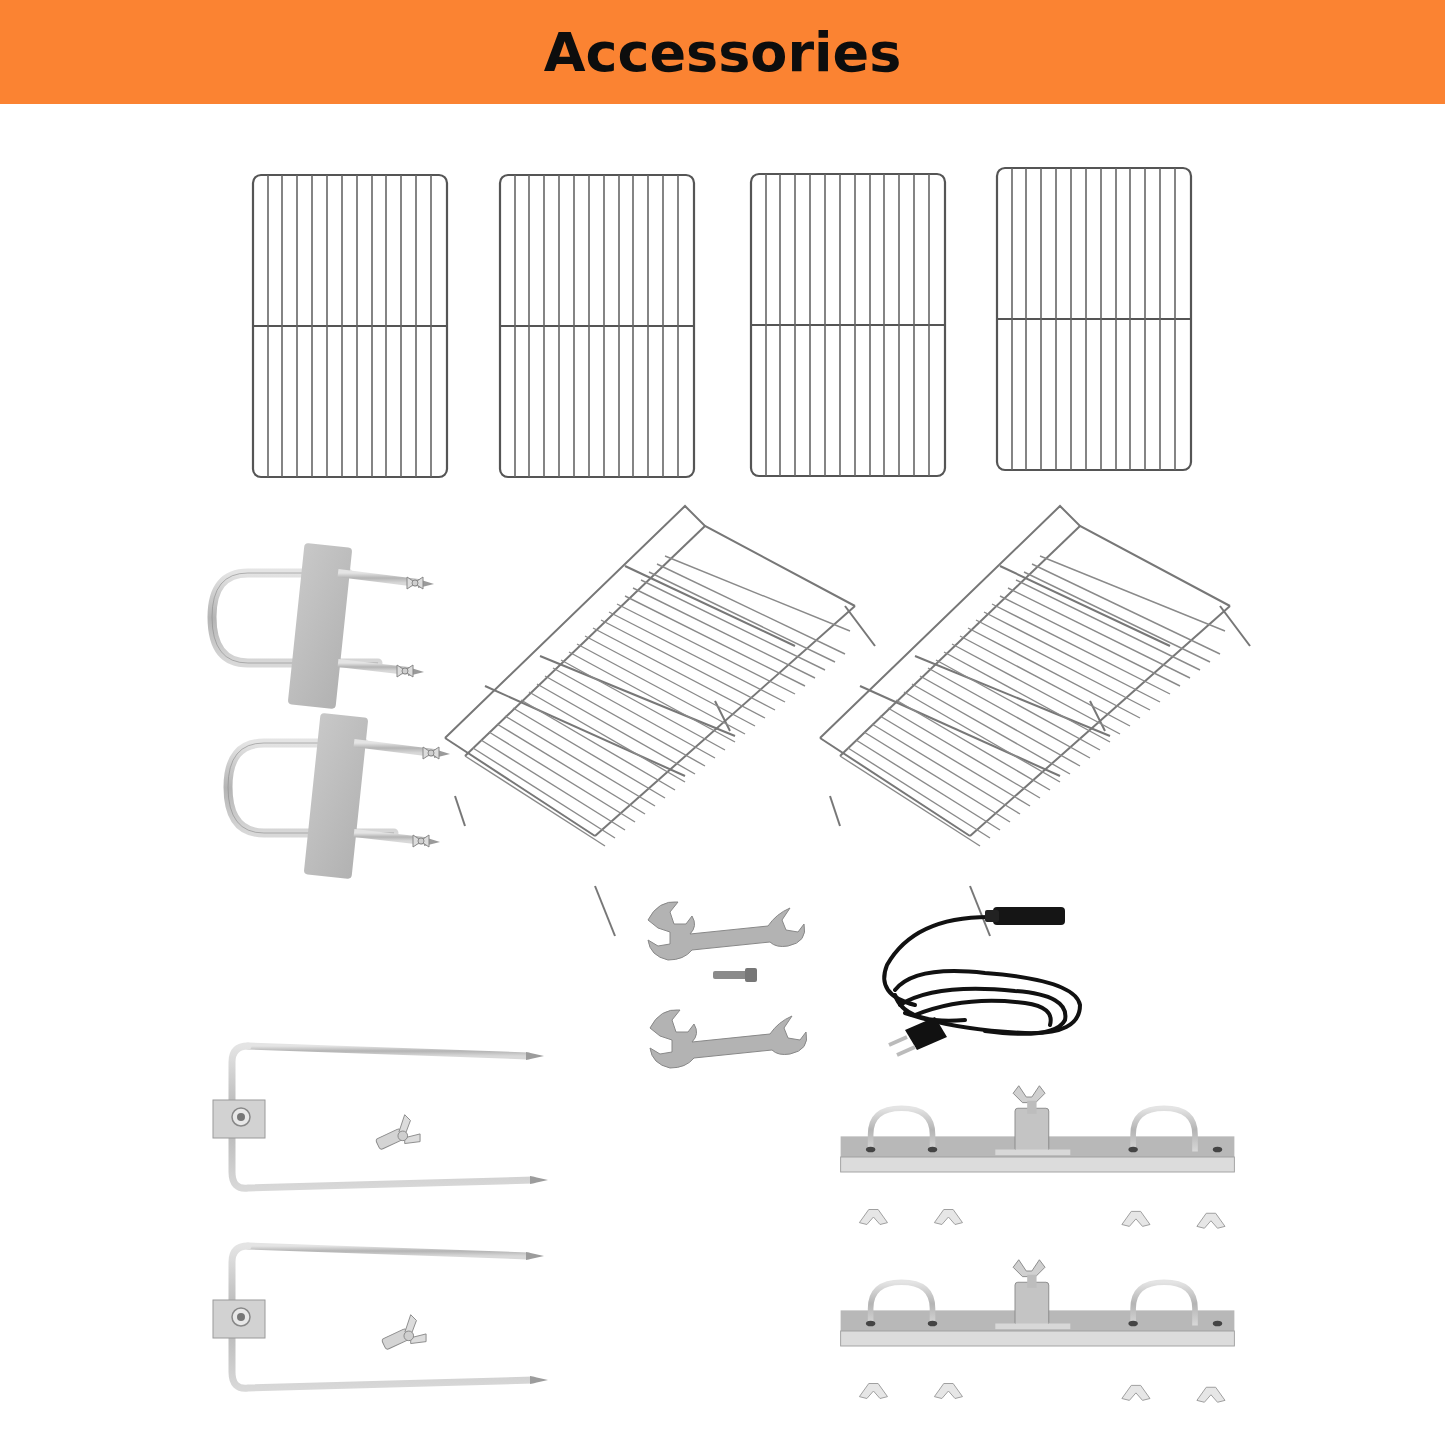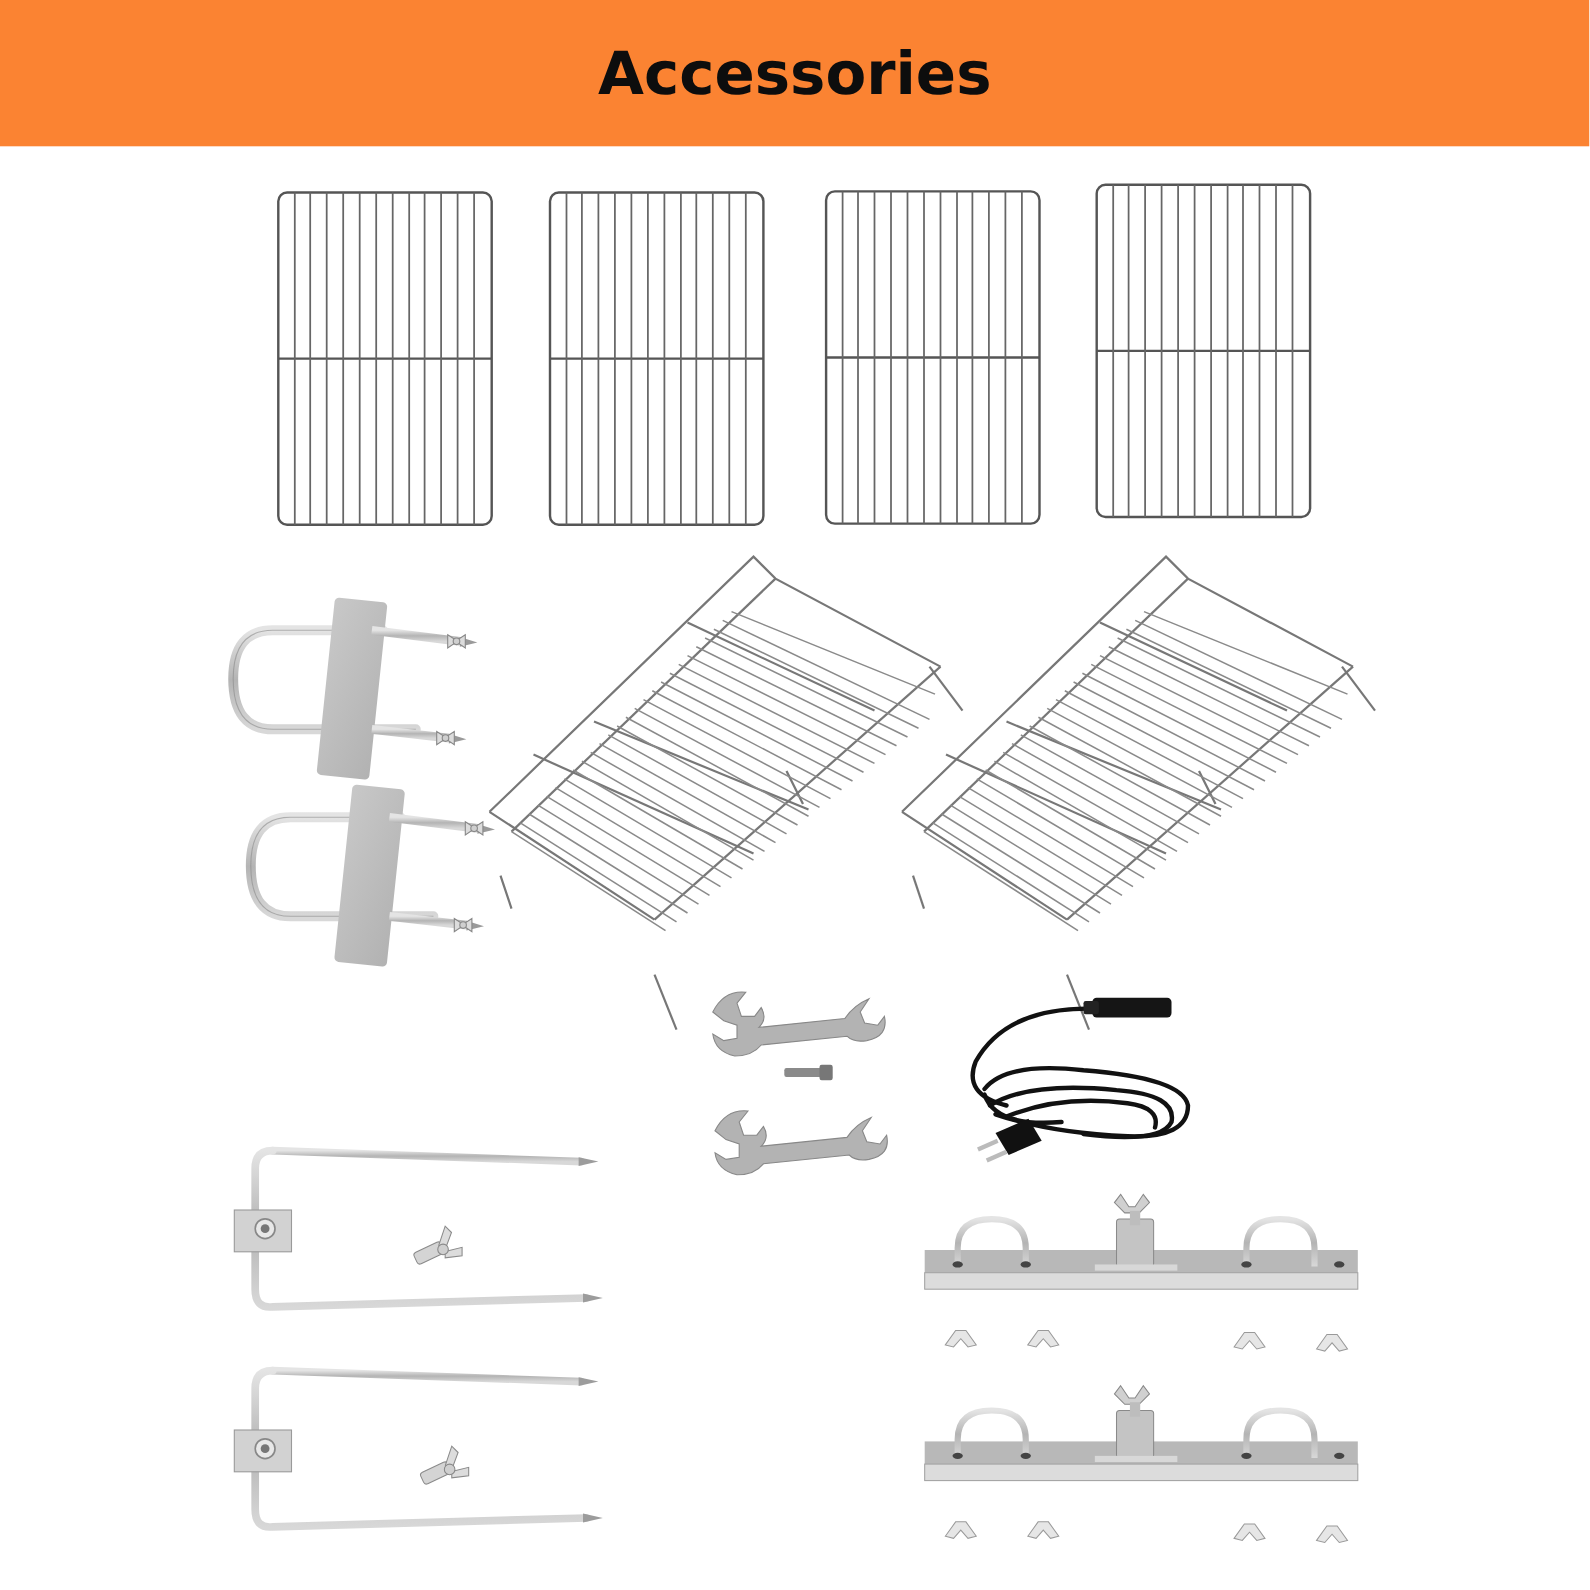--- a/index.html
+++ b/index.html
@@ -1,17 +1,17 @@
 <!DOCTYPE html>
 <html><head>
   <meta charset="utf-8">
   <style>
     html, body { margin:0; padding:0; background:#ffffff; }
     body { width:1445px; height:1445px; position:relative; overflow:hidden; font-family:"DejaVu Sans", sans-serif; }
-    .banner { position:absolute; left:0; top:0; width:1445px; height:133px; background:#fb8332; display:flex; align-items:center; justify-content:center; }
+    .banner { position:absolute; left:0; top:0; width:1445px; height:104px; background:#fb8332; display:flex; align-items:center; justify-content:center; }
     .banner h1 { margin:0; font-family:"DejaVu Sans", sans-serif; font-weight:bold; font-size:54px; letter-spacing:0px; color:#0d0d0d; }
     .item { position:absolute; }
     .item svg { display:block; overflow:visible; }
   </style>
 </head>
 <body>
 
 <div class="banner">
   <h1>Accessories</h1>
 </div>

